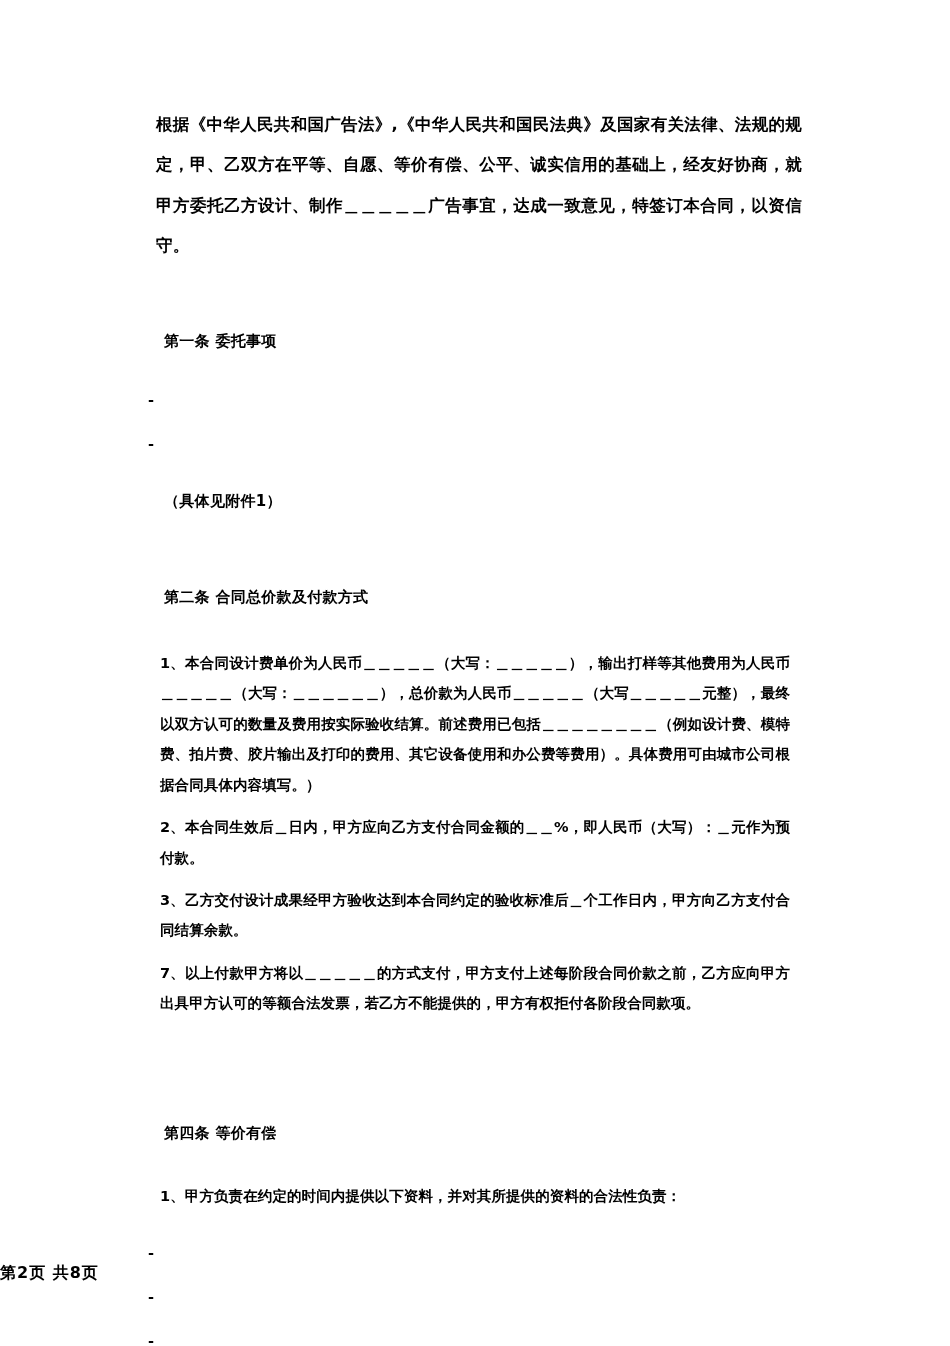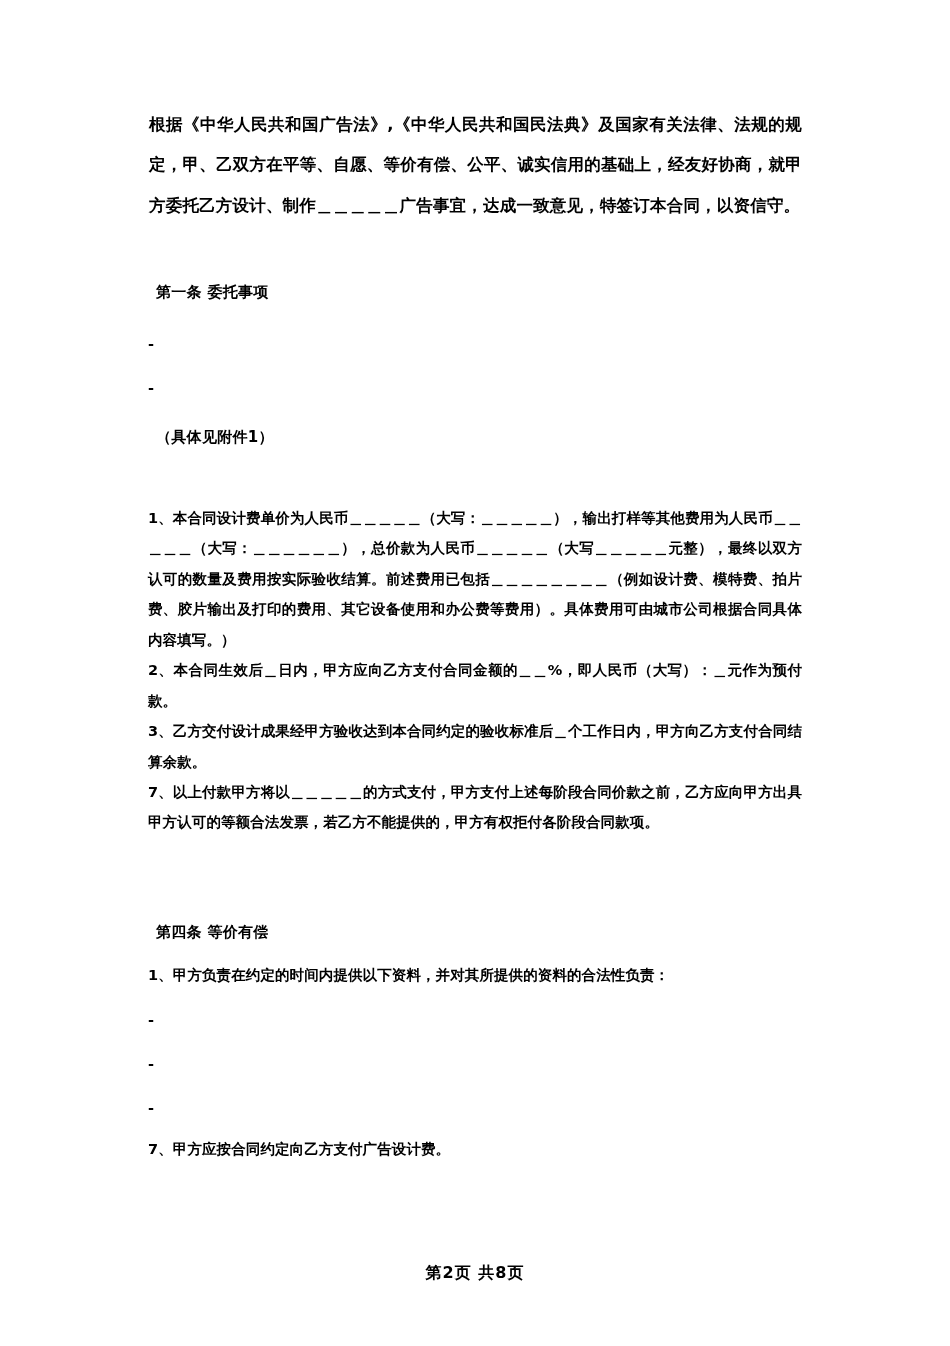--- a/index.html
+++ b/index.html
@@ -25,53 +25,52 @@
   .body-col {
     width: 654px;
   }
   
   .lead {
     font-size: 16.5px;
     font-weight: 700;
     line-height: 2.45;
     letter-spacing: 0.2px;
     text-align: justify;
-    margin: 0 0 30px 1px;
+    margin: 0 0 30px 8px;
   }
   .heading {
     font-size: 15px;
     font-weight: 700;
     line-height: 1.9;
-    margin: 8px;
+    margin: 16px;
     letter-spacing: 0.3px;
   }
   .para {
     font-size: 14.5px;
     font-weight: 700;
     line-height: 2.1;
     text-align: justify;
-    margin: 0;
+    margin: 12px;
     letter-spacing: 0.1px;
   }
   .spacer-sm { height: 14px; }
   .spacer-lg { height: 36px; }
   .dash-line {
     font-size: 14.5px;
     font-weight: 700;
     line-height: 2.2;
     margin: 0;
     color: #000;
     letter-spacing: 0.1px;
   }
   .footer {
     position: absolute;
     left: 0;
     right: 0;
     bottom: 62px;
-    text-align: center;
     font-size: 16px;
     font-weight: 700;
     letter-spacing: 1px;
   }
 </style>
 </head>
 <body>
 
 <div class="page">
 
@@ -88,20 +87,21 @@
     <p class="dash-line">-</p>
     <div style="height:12px"></div>
     <p class="dash-line">-</p>
 
     <div style="height:10px"></div>
 
     <p class="heading">（具体见附件1）</p>
 
     <div class="spacer-lg"></div>
 
+    <p class="heading">第二条  合同总价款及付款方式</p>
 
     <div style="height:8px"></div>
 
     <p class="para">1、本合同设计费单价为人民币＿＿＿＿＿（大写：＿＿＿＿＿），输出打样等其他费用为人民币＿＿＿＿＿（大写：＿＿＿＿＿＿），总价款为人民币＿＿＿＿＿（大写＿＿＿＿＿元整），最终以双方认可的数量及费用按实际验收结算。前述费用已包括＿＿＿＿＿＿＿＿（例如设计费、模特费、拍片费、胶片输出及打印的费用、其它设备使用和办公费等费用）。具体费用可由城市公司根据合同具体内容填写。）</p>
     <p class="para">2、本合同生效后＿日内，甲方应向乙方支付合同金额的＿＿%，即人民币（大写）：＿元作为预付款。</p>
     <p class="para">3、乙方交付设计成果经甲方验收达到本合同约定的验收标准后＿个工作日内，甲方向乙方支付合同结算余款。</p>
     <p class="para">7、以上付款甲方将以＿＿＿＿＿的方式支付，甲方支付上述每阶段合同价款之前，乙方应向甲方出具甲方认可的等额合法发票，若乙方不能提供的，甲方有权拒付各阶段合同款项。</p>
 
     <div class="spacer-lg"></div>
 

